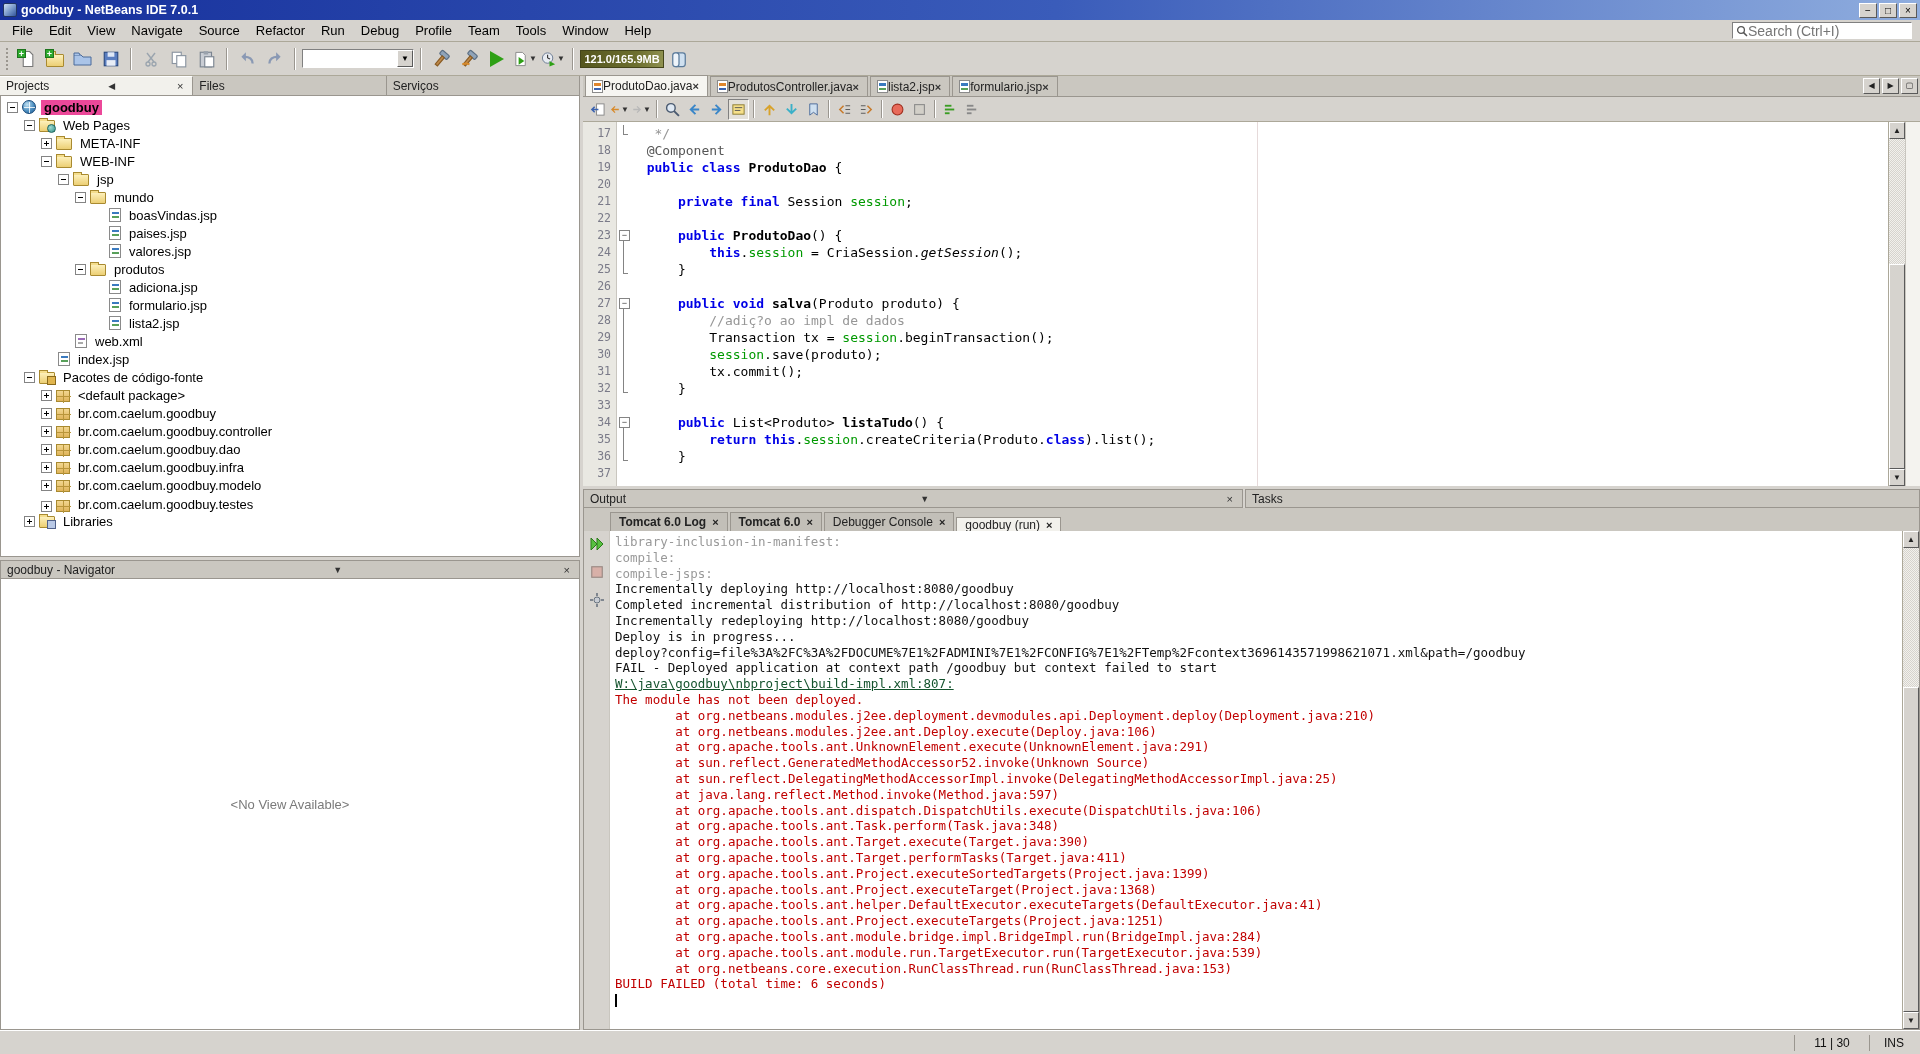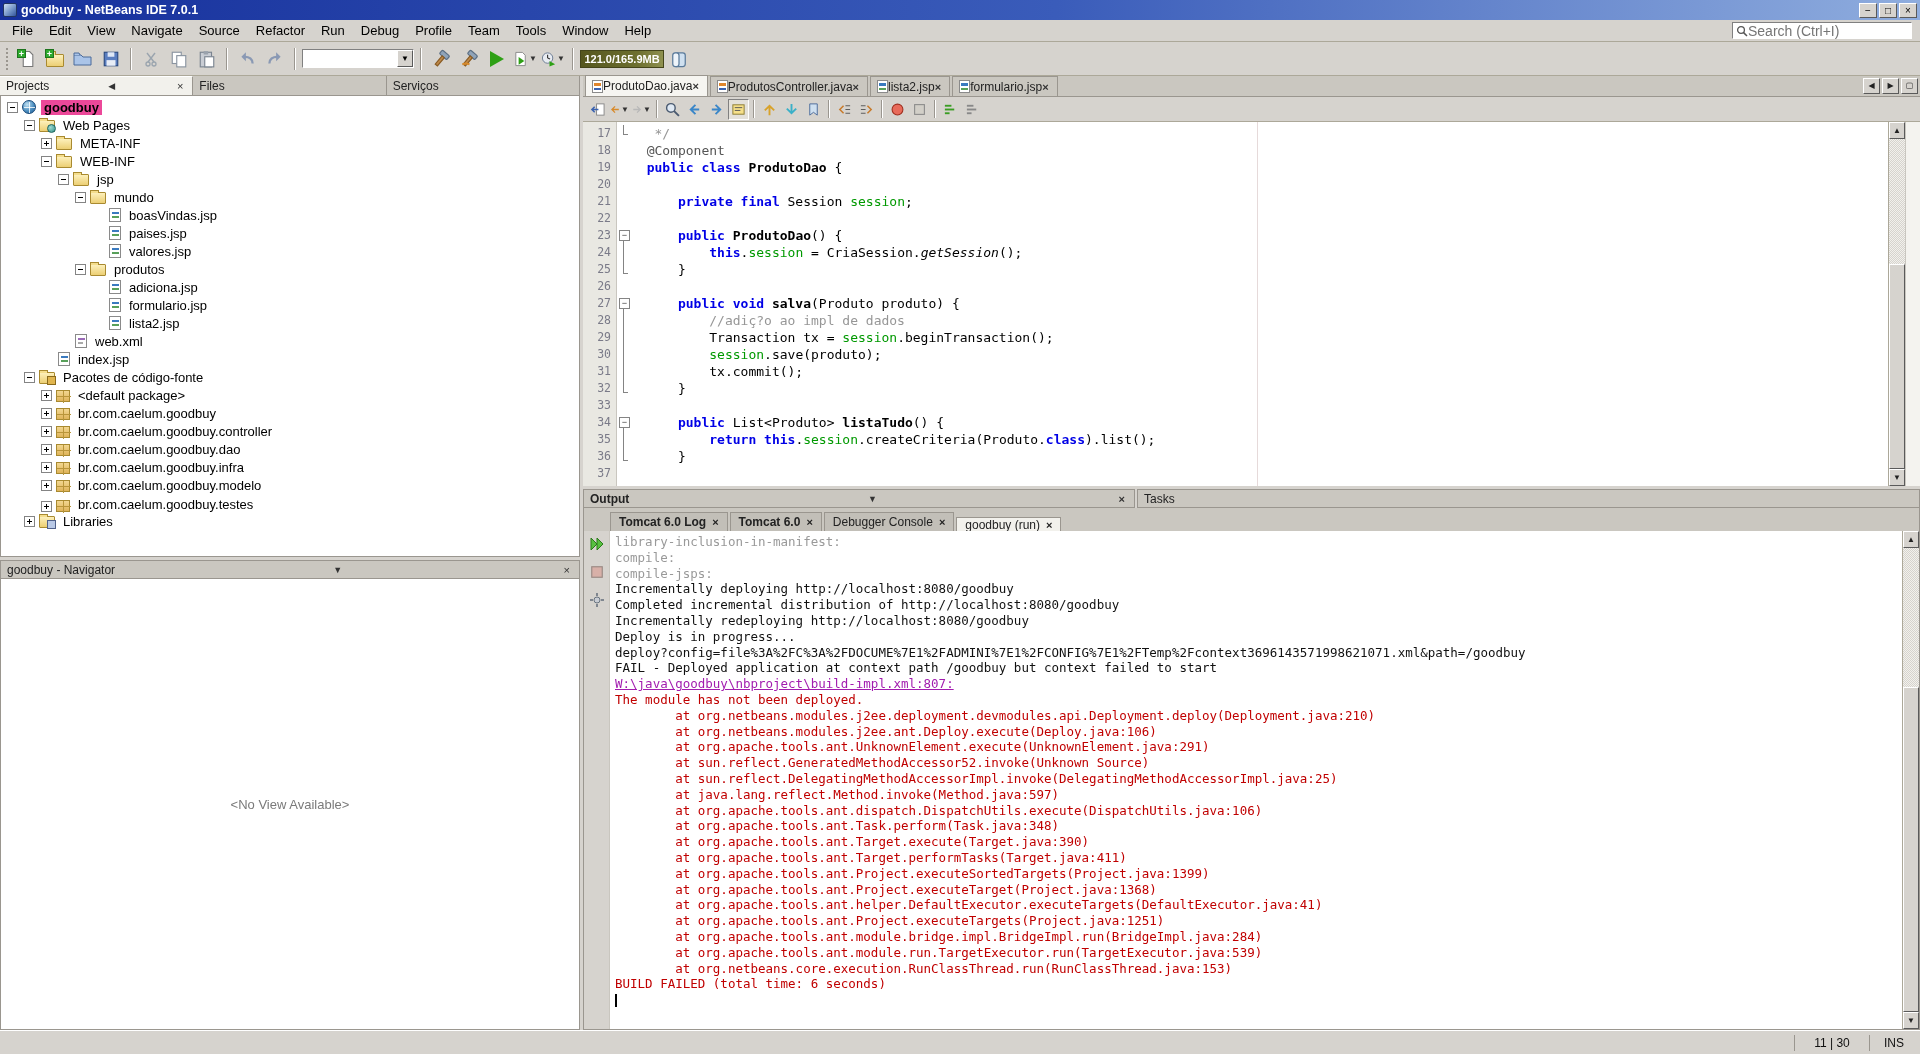--- a/index.html
+++ b/index.html
@@ -126,35 +126,35 @@
   
   .vscroll { width:17px; flex:0 0 auto; background:repeating-conic-gradient(#f2f1ec 0% 25%, #d6d3ce 0% 50%) 0 0/2px 2px; display:flex; flex-direction:column; border-left:1px solid #aca899; }
   .sbtn { height:17px; background:#d6d3ce; border:1px solid; border-color:#fff #5a5a5a #5a5a5a #fff; font-size:8px; text-align:center; line-height:15px; color:#222; flex:0 0 auto; }
   .strack { flex:1 1 auto; position:relative; }
   .sthumb { position:absolute; left:0; right:0; background:#d6d3ce; border:1px solid; border-color:#fff #5a5a5a #5a5a5a #fff; }
   #estripe { width:15px; flex:0 0 auto; background:#f4f3ef; border-left:1px solid #c9c6bf; }
 
   
   #output { flex:1 1 auto; display:flex; flex-direction:column; min-height:0; border-top:3px solid #d6d3ce; }
   #out-hdrs { display:flex; flex:0 0 auto; }
-  #out-hdr { width:552px; flex:0 0 auto;font-weight:bold; }
+  #out-hdr { width:660px; flex:0 0 auto; }
   #tasks-hdr { flex:1 1 auto; margin-left:2px; }
   #out-tabs { height:23px; background:#cac7c0; border-left:1px solid #9a968f; border-right:1px solid #9a968f; display:flex; align-items:flex-end; padding-left:26px; flex:0 0 auto; }
   .otab { display:flex; align-items:center; gap:6px; font-size:12px; padding:2px 8px; background:#c2bfb8; border:1px solid #9a968f; border-bottom:none; margin-right:2px; height:19px; color:#222; }
   .otab.bold { font-weight:bold; }
   .otab.active { background:#f2f1ec; height:14px; }
   .otab .x { font-size:11px; font-weight:bold; }
   #out-body { flex:1 1 auto; display:flex; min-height:0; border:1px solid #9a968f; border-top:none; background:#fff; }
   #out-rail { width:26px; flex:0 0 auto; background:#d6d3ce; border-right:1px solid #c9c6bf; display:flex; flex-direction:column; align-items:center; padding-top:4px; gap:10px; }
   .oricon { width:18px; height:18px; display:flex; align-items:center; justify-content:center; }
   #out-text { flex:1 1 auto; overflow:hidden; padding:3px 0 0 5px; }
   .ol { font-family:"DejaVu Sans Mono",monospace; font-size:12.5px; line-height:15.8px; white-space:pre; }
   .oc-muted { color:#999; }
   .oc-plain { color:#111; }
-  .oc-link { color:#a21caf; text-decoration:underline; }
+  .oc-link { color:#14532d; text-decoration:underline; }
   .oc-err { color:#c00000; }
   #out-caret { display:inline-block; width:2px; height:13px; background:#000; vertical-align:middle; }
 
   
   #statusbar { height:24px; flex:0 0 auto; display:flex; align-items:center; font-size:12px; color:#111; border-top:1px solid #fff; background:#d6d3ce; }
   #status-msg { flex:1 1 auto; height:100%; }
   .ssep { width:1px; height:16px; background:#9a968f; margin:0 6px; }
   #status-pos { width:62px; text-align:center; }
   #status-mode { width:36px; text-align:center; margin-right:8px; }
 </style>

